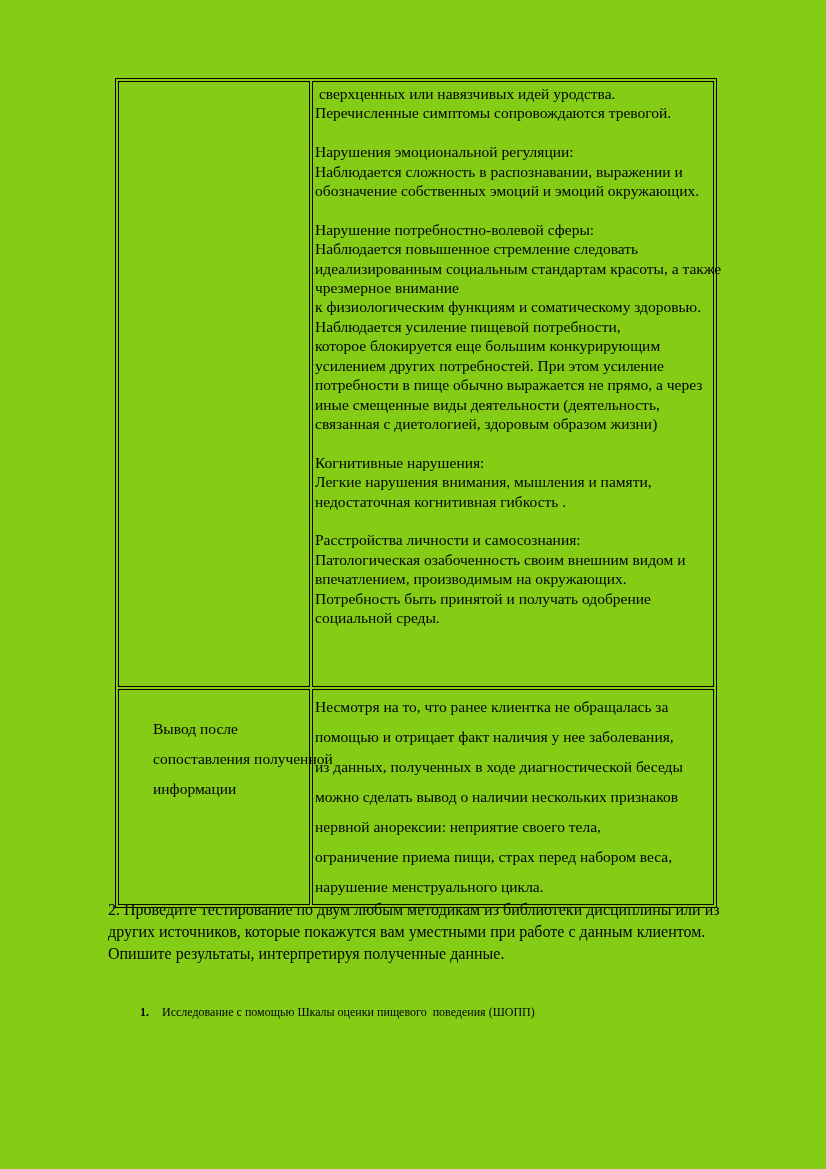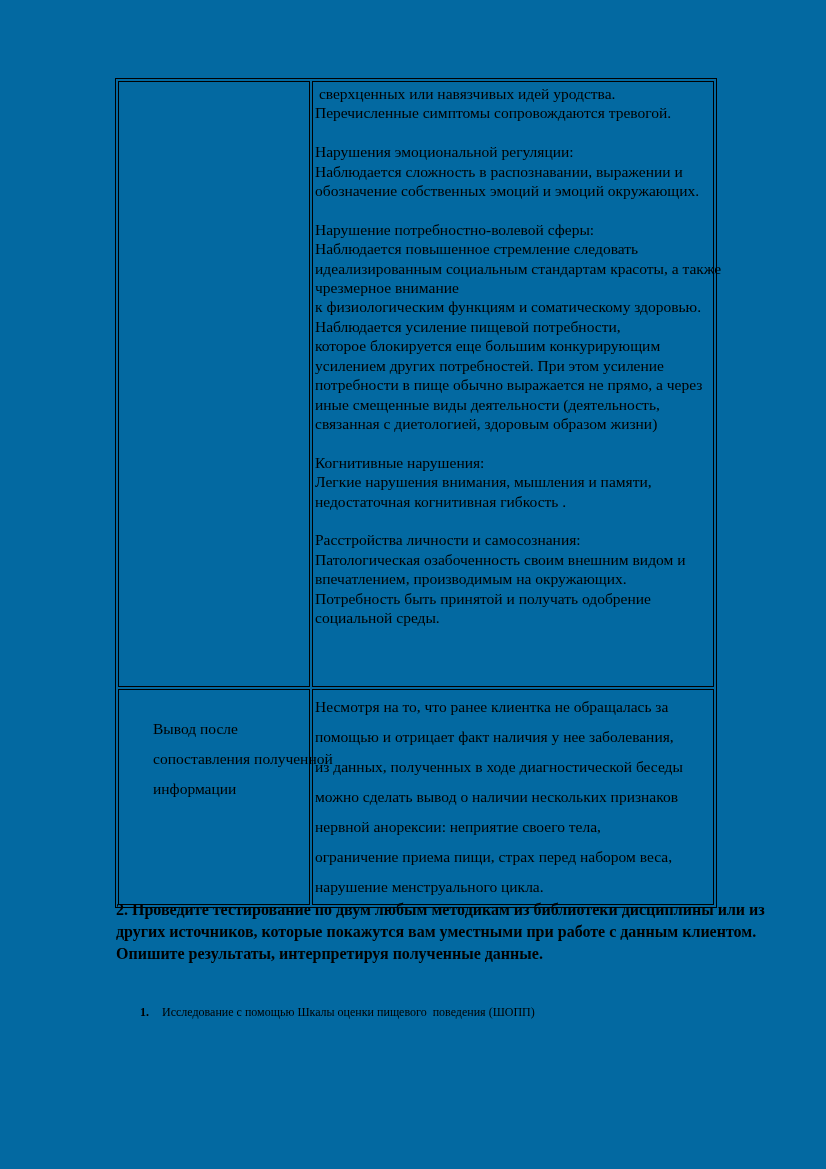--- a/index.html
+++ b/index.html
@@ -4,21 +4,21 @@
 <style>
   html, body {
     margin: 0;
     padding: 0;
     background: #ffffff;
   }
   .page {
     position: relative;
     width: 826px;
     height: 1169px;
-    background: #0369a1;
+    background: #84cc16;
     font-family: "Liberation Serif", "DejaVu Serif", serif;
     color: #000000;
     overflow: hidden;
   }
   
   .doc-table {
     position: absolute;
     left: 115px;
     top: 78px;
     width: 600px;
@@ -41,27 +41,26 @@
   .cellText {
     white-space: pre;
     font-size: 15.5px;
     line-height: 19.4px;
     color: #000000;
   }
   .cellText.lh2 { line-height: 30px; }
   .label2 { padding-top: 22px; margin-left: 32px; }
   .task-paragraph {
     position: absolute;
-    left: 116px;
+    left: 108px;
     top: 899px;
     font-size: 16px;
     line-height: 22px;
     white-space: pre;
     color: #000000;
-    font-weight: bold;
   }
   .list-row {
     position: absolute;
     left: 128px;
     top: 982px;
     font-size: 12px;
     line-height: 20px;
     white-space: pre;
     color: #000000;
   }

